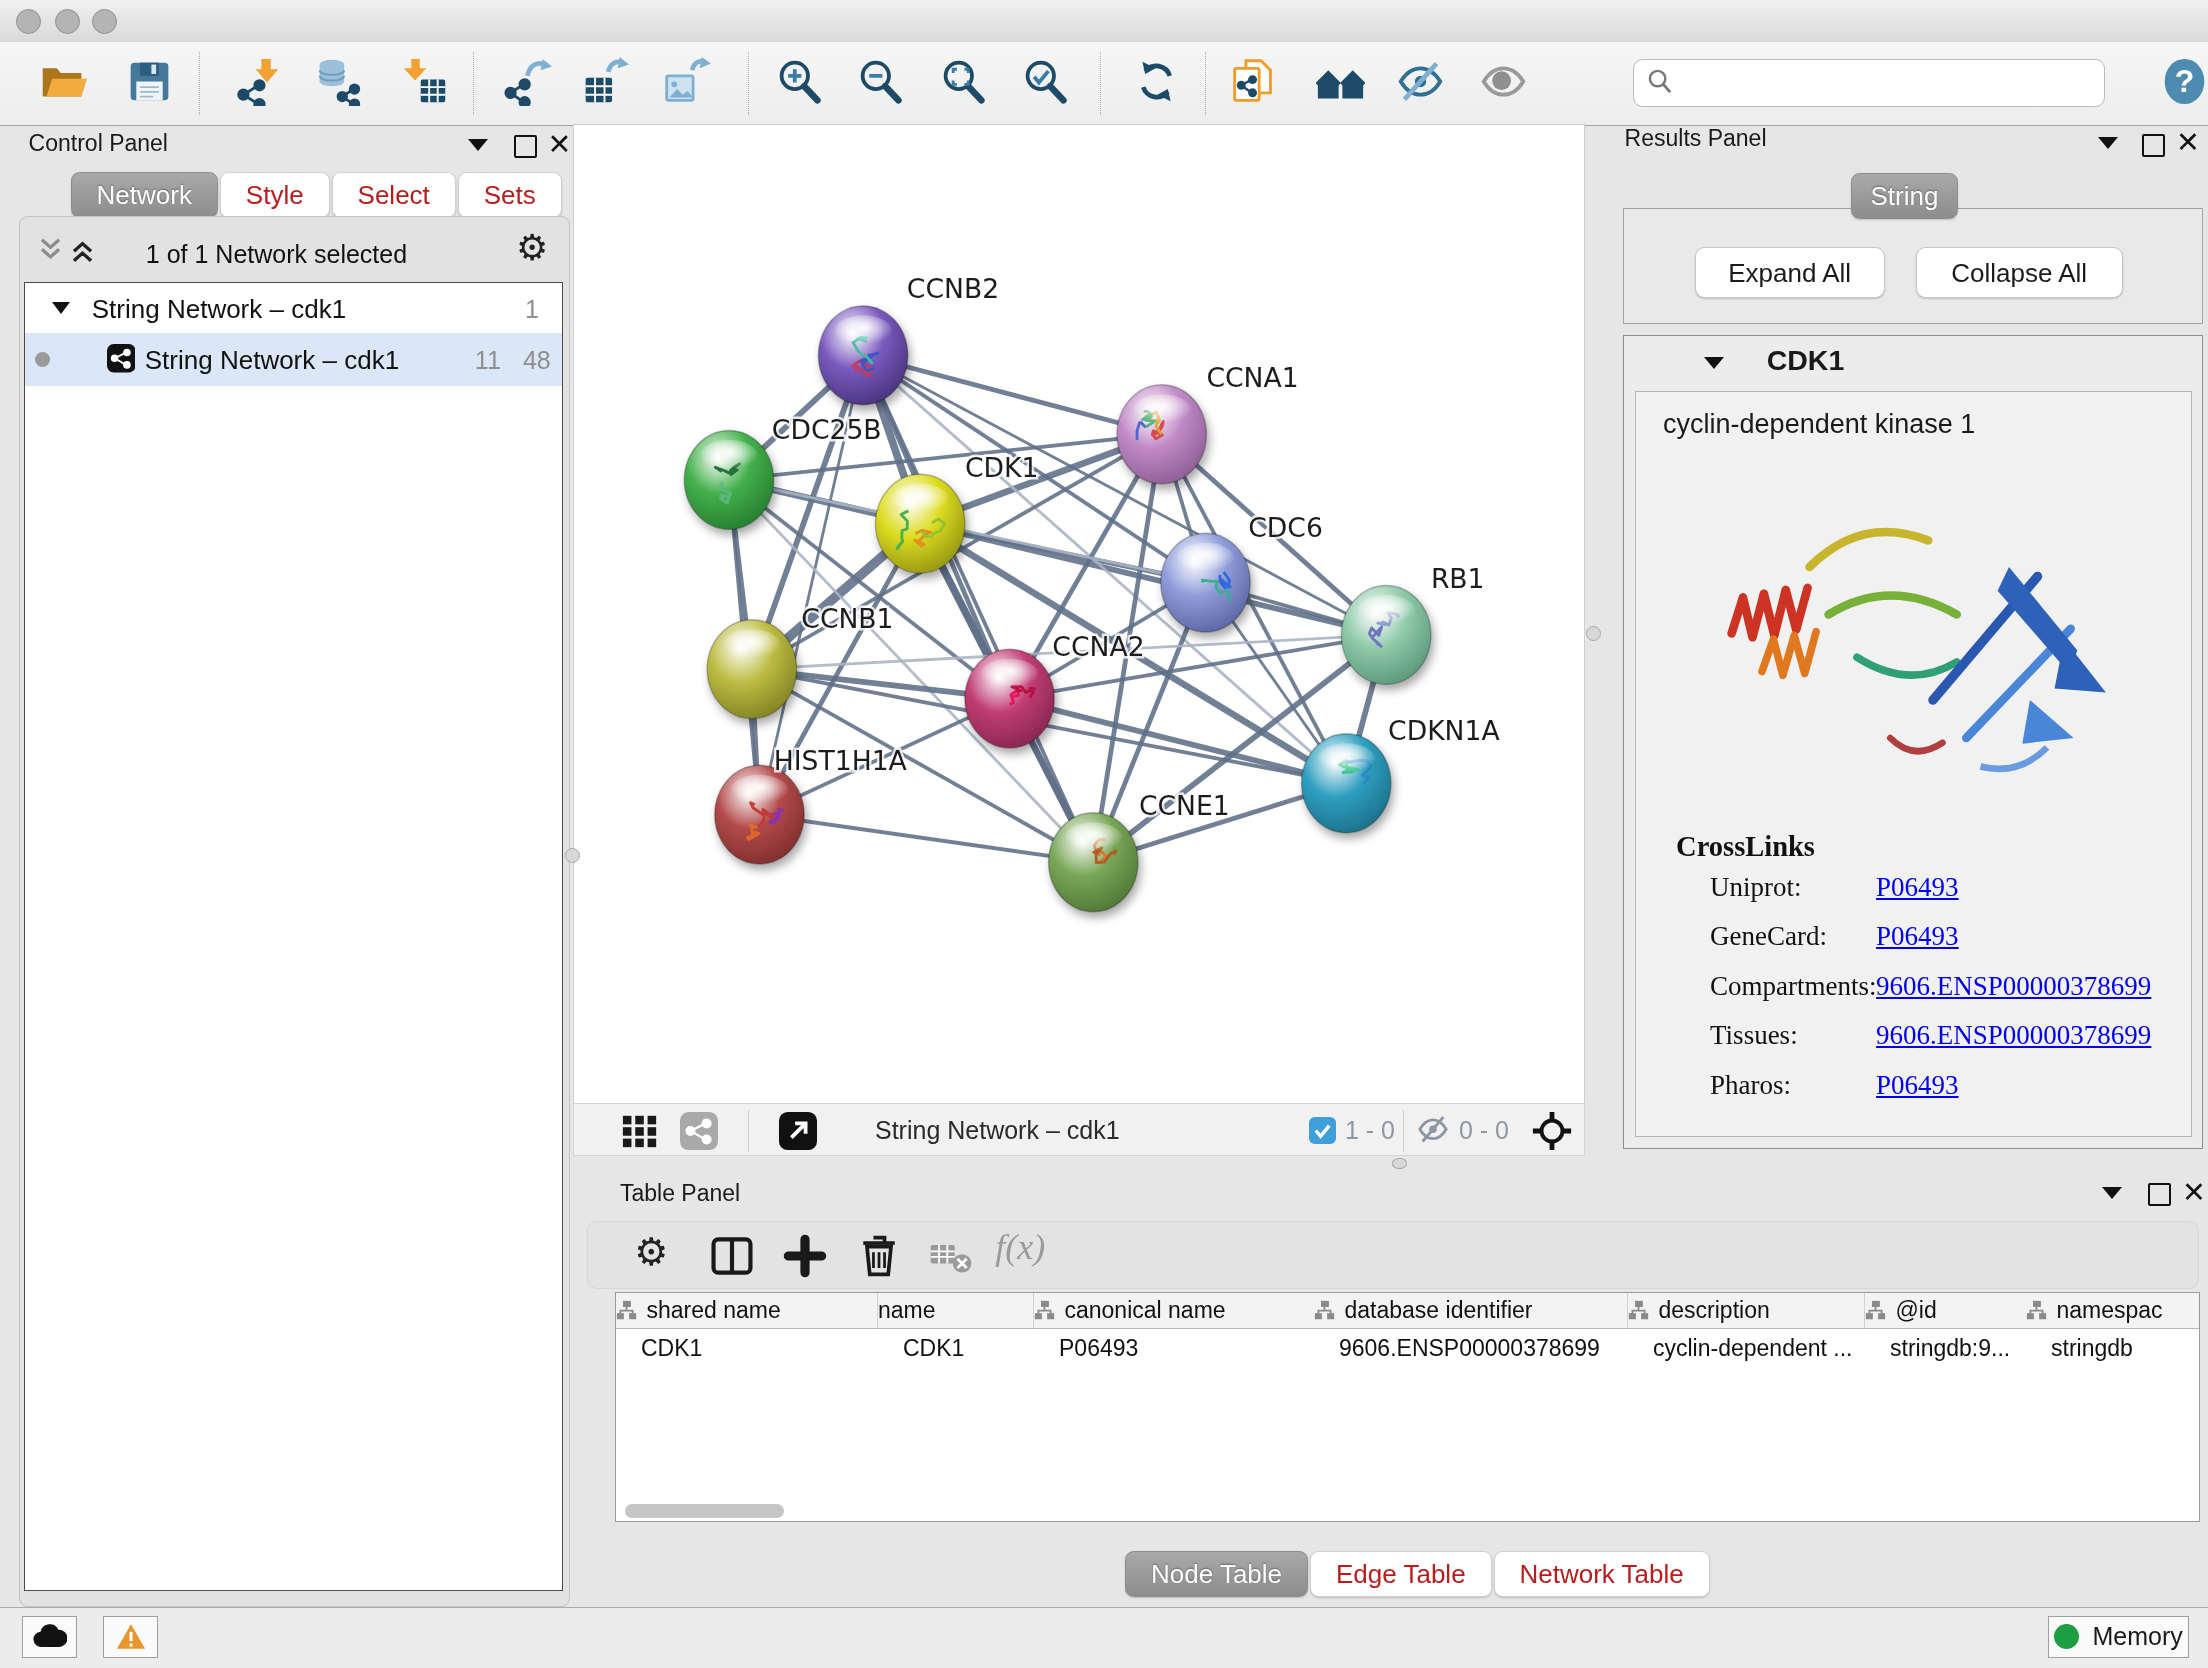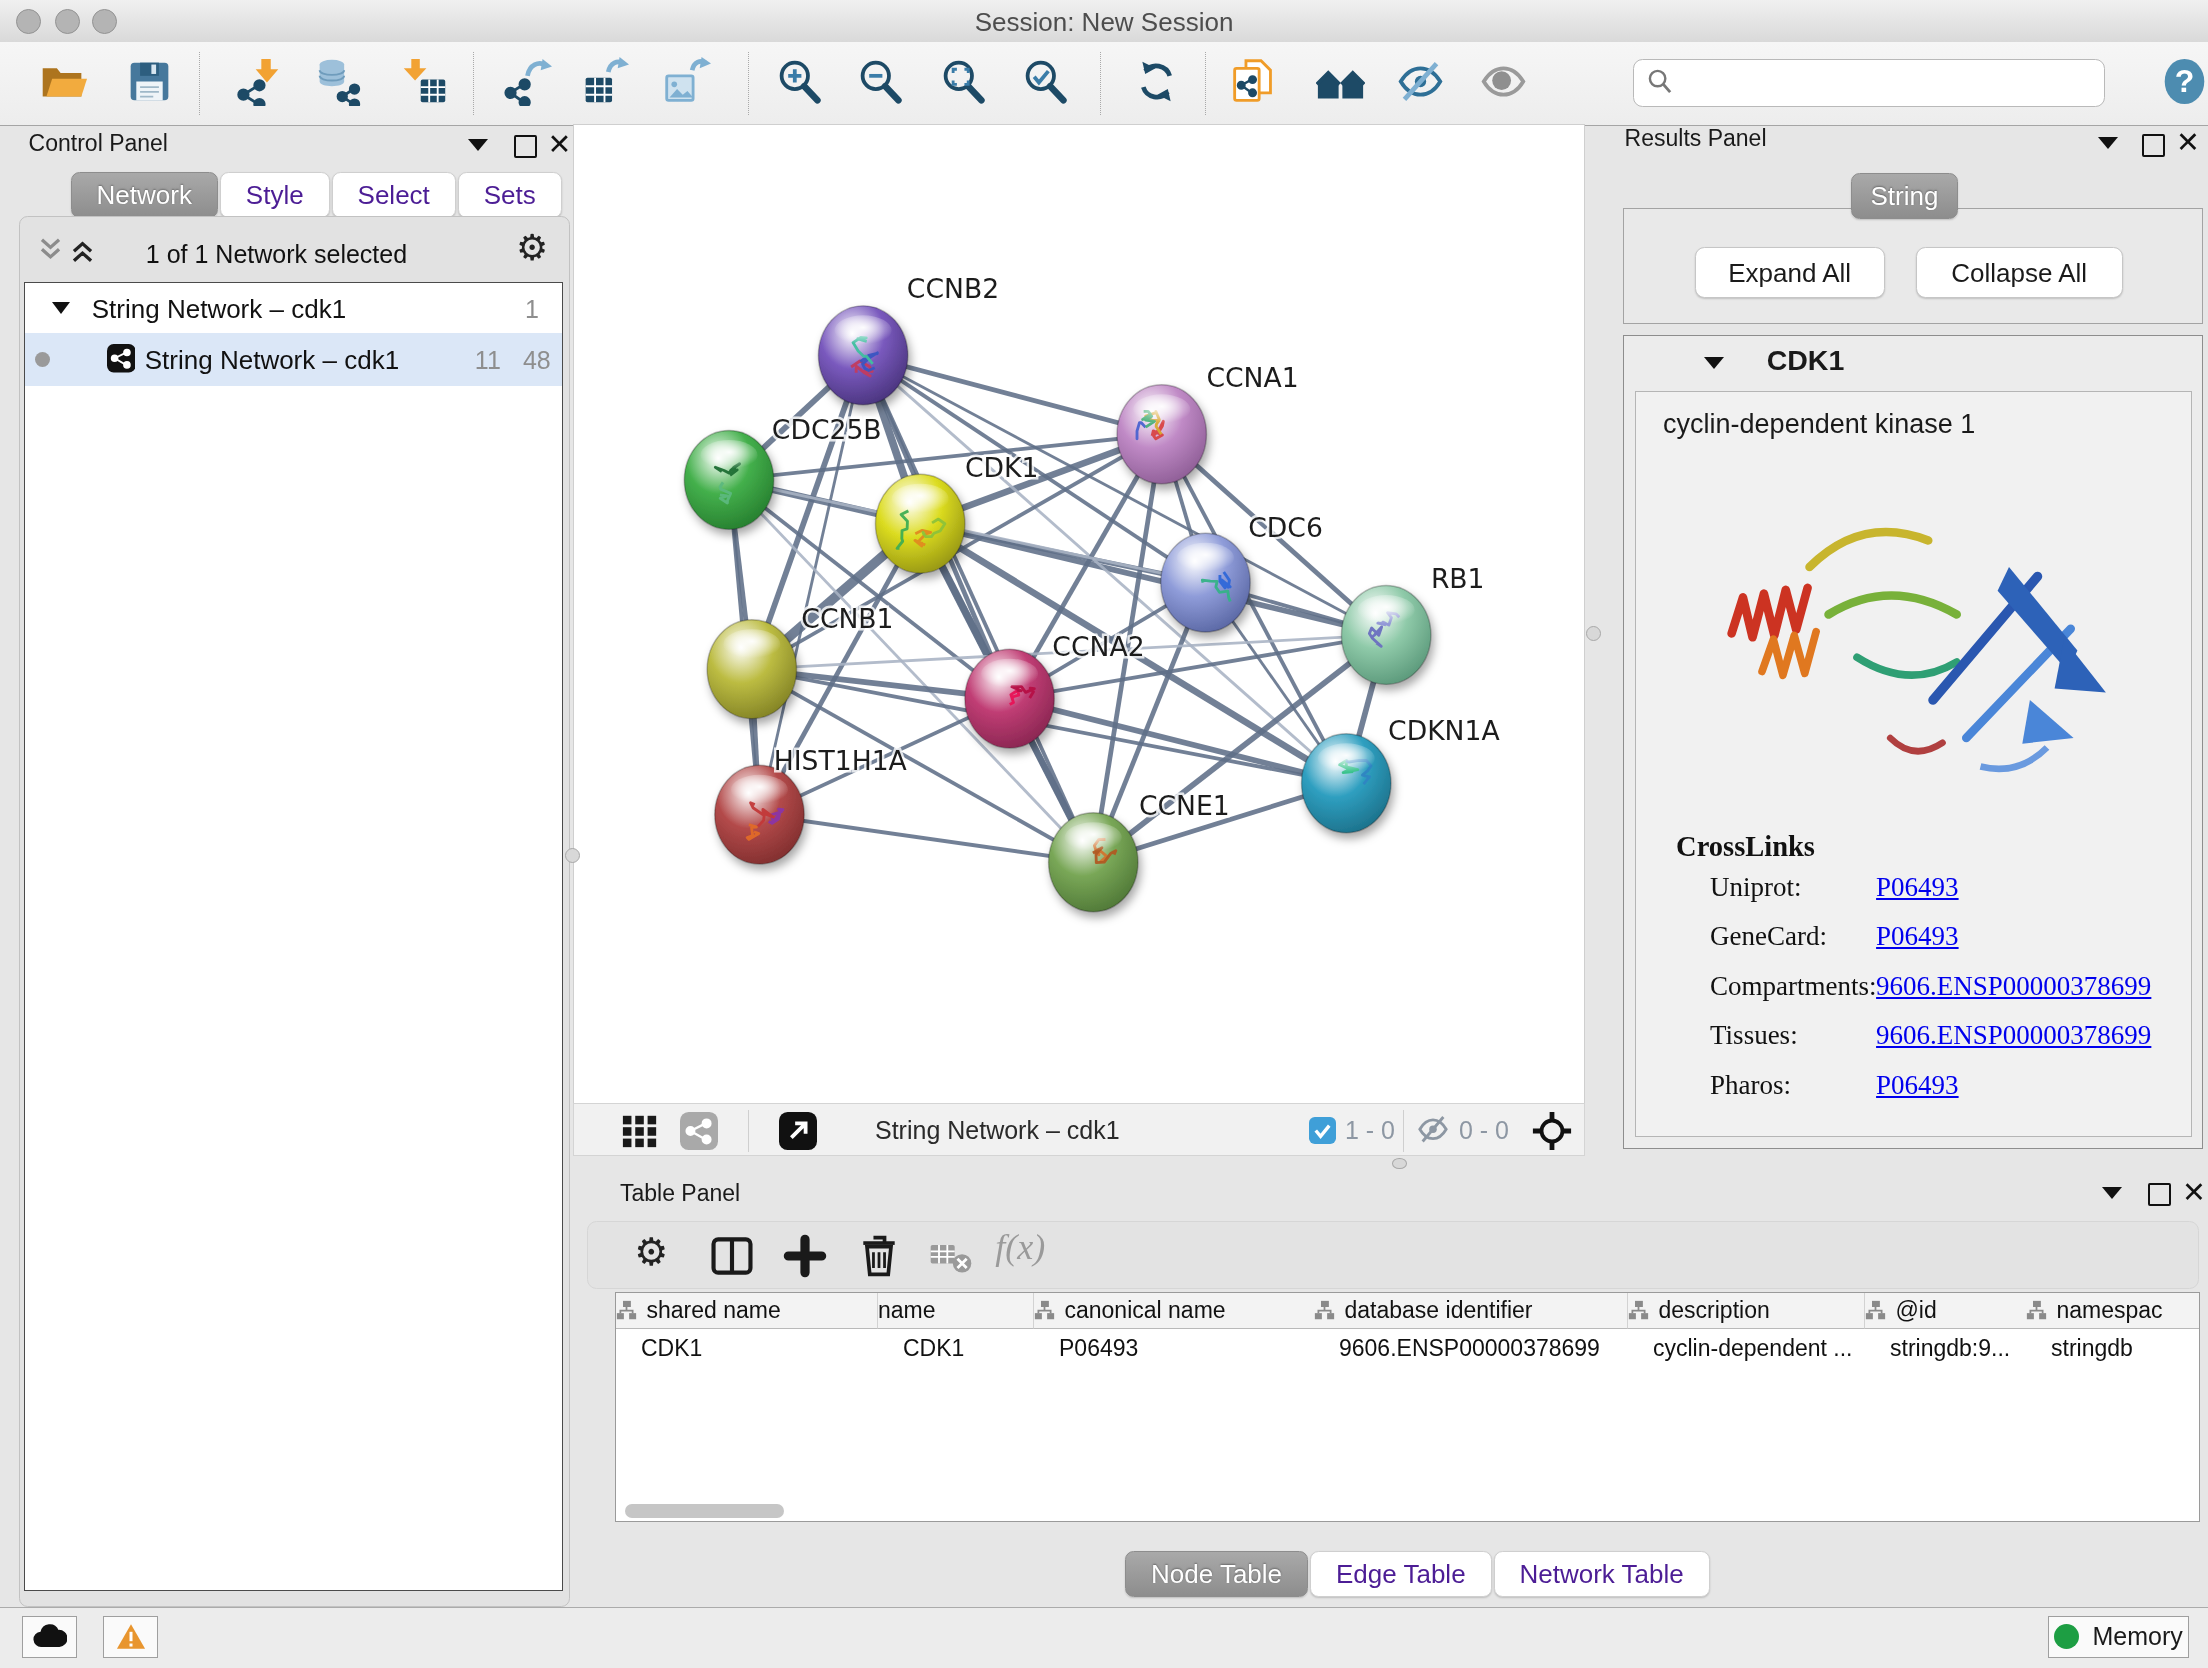--- a/index.html
+++ b/index.html
@@ -28,21 +28,21 @@
   .searchbox input{border:none;outline:none;font-size:23px;flex:1;background:transparent;
     font-family:"Liberation Sans","DejaVu Sans",sans-serif;}
   .help-btn{position:absolute;left:2160px;top:15px;width:49px;height:49px;}
   
   .panel-title{font-size:23px;color:#1a1a1a;}
   .ph-caret{width:0;height:0;border-left:10.5px solid transparent;border-right:10.5px solid transparent;
     border-top:12.4px solid #111;cursor:pointer;}
   .ph-float{width:19px;height:19px;border:2.9px solid #111;border-radius:1.9px;cursor:pointer;}
   .ph-close{font-size:28.5px;font-weight:bold;color:#111;cursor:pointer;line-height:25px;}
   .tab{display:inline-block;box-sizing:border-box;text-align:center;font-size:26px;
-    padding:6.7px 0;border-radius:8.6px;background:#fff;border:1px solid #cfcfcf;color:#4c1d95;
+    padding:6.7px 0;border-radius:8.6px;background:#fff;border:1px solid #cfcfcf;color:#b91c1c;
     box-shadow:0 1px 1.9px rgba(0,0,0,0.18);cursor:pointer;}
   .tab.sel{background:linear-gradient(#a9a9a9,#8d8d8d);color:#fff;border-color:#8d8d8d;
     text-shadow:0 -1px 1.9px rgba(0,0,0,0.35);}
   
   .control-panel{position:absolute;left:7.6px;top:124px;width:563px;height:1482px;}
   .subpanel{position:absolute;left:11.4px;top:92px;width:549px;height:1389px;background:#e2e2e2;
     border:1px solid #c2c2c2;border-radius:8.6px;}
   .treebox{position:absolute;left:3.8px;top:65px;width:539px;height:1309px;background:#fff;
     border:1.9px solid #4a4a4a;box-sizing:border-box;}
   .treerow{position:absolute;left:0;width:100%;}
@@ -96,21 +96,20 @@
   .mem-dot{width:25px;height:25px;border-radius:50%;background:#1d9e43;margin-right:13.3px;}
   .gear-glyph{font-size:36px;color:#222;line-height:1;cursor:pointer;}
 </style>
 </head>
 <body>
 
 <div class="titlebar">
   <div class="tl-circle" style="left:16px"></div>
   <div class="tl-circle" style="left:55px"></div>
   <div class="tl-circle" style="left:92px"></div>
-  <div class="win-title">Session: New Session</div>
 </div>
 
 <div class="toolbar">
   <div class="tbtn" style="left:38px">
     <svg viewBox="0 0 52 52">
         <path d="M5 12h15l4 5h22v25H5z" fill="#ad741e"></path>
         <path d="M9 42h37l6-19H15z" fill="#f2ab3e"></path>
       </svg>
   </div>
   <div class="tbtn" style="left:125px">

